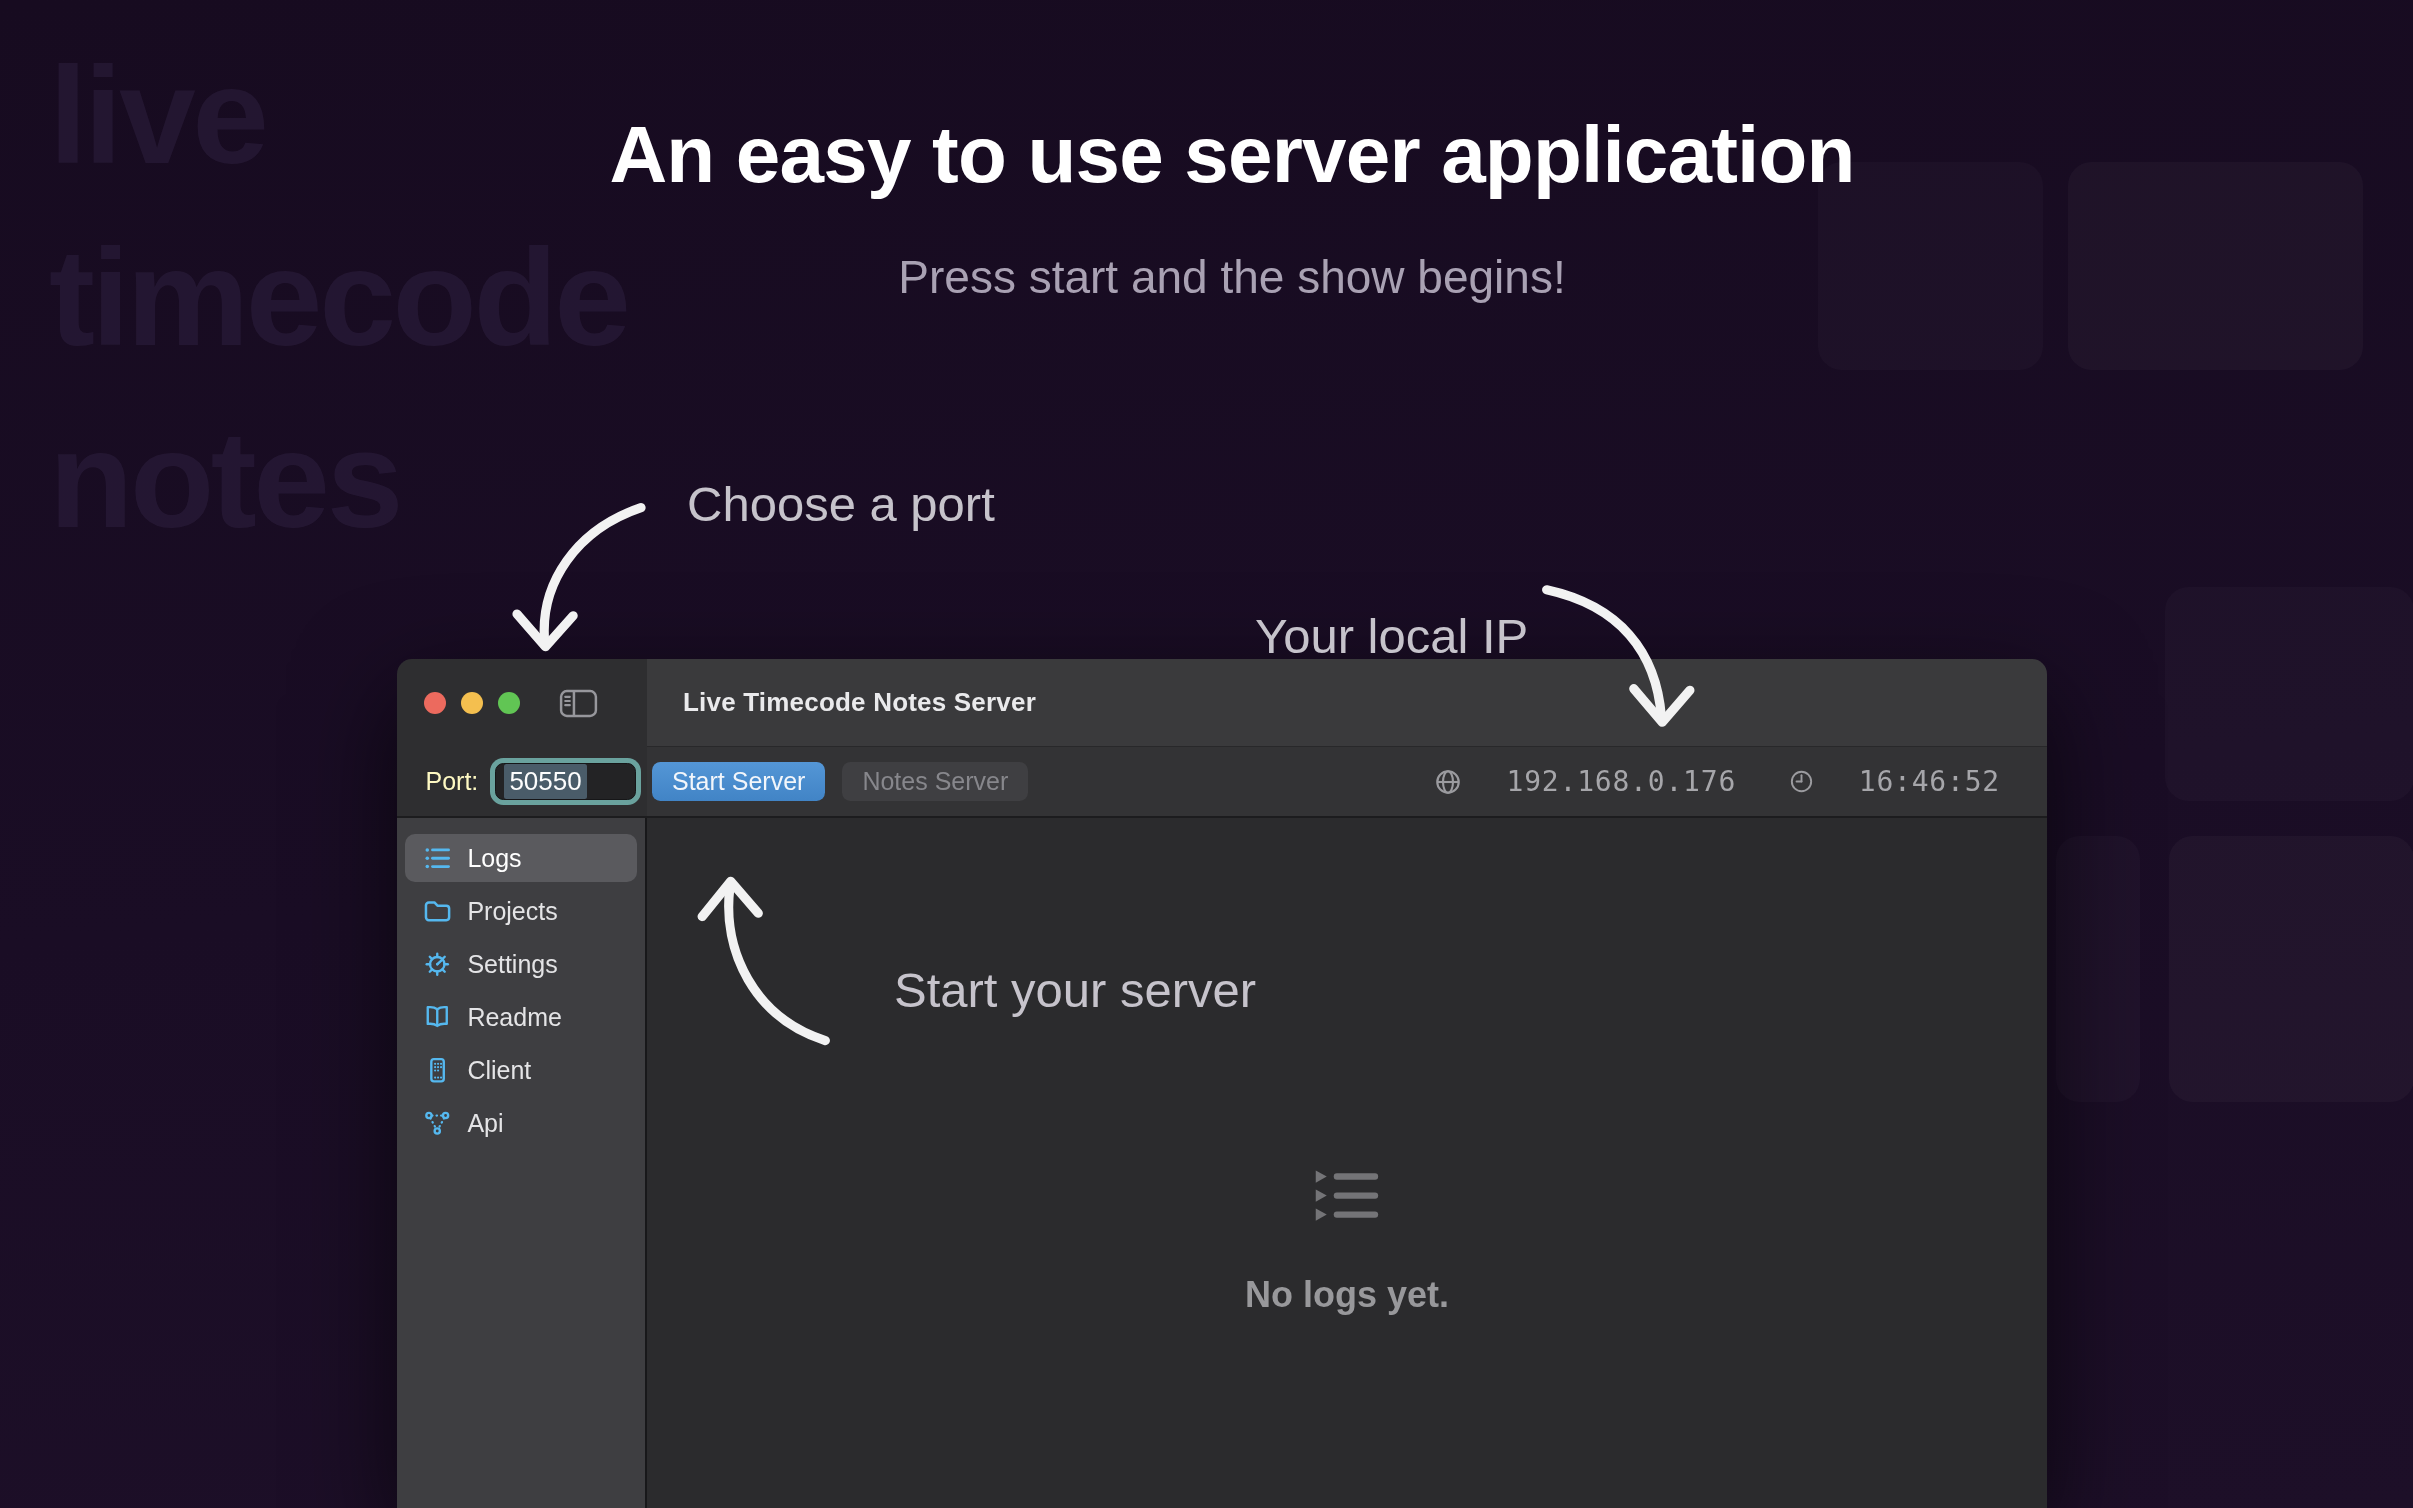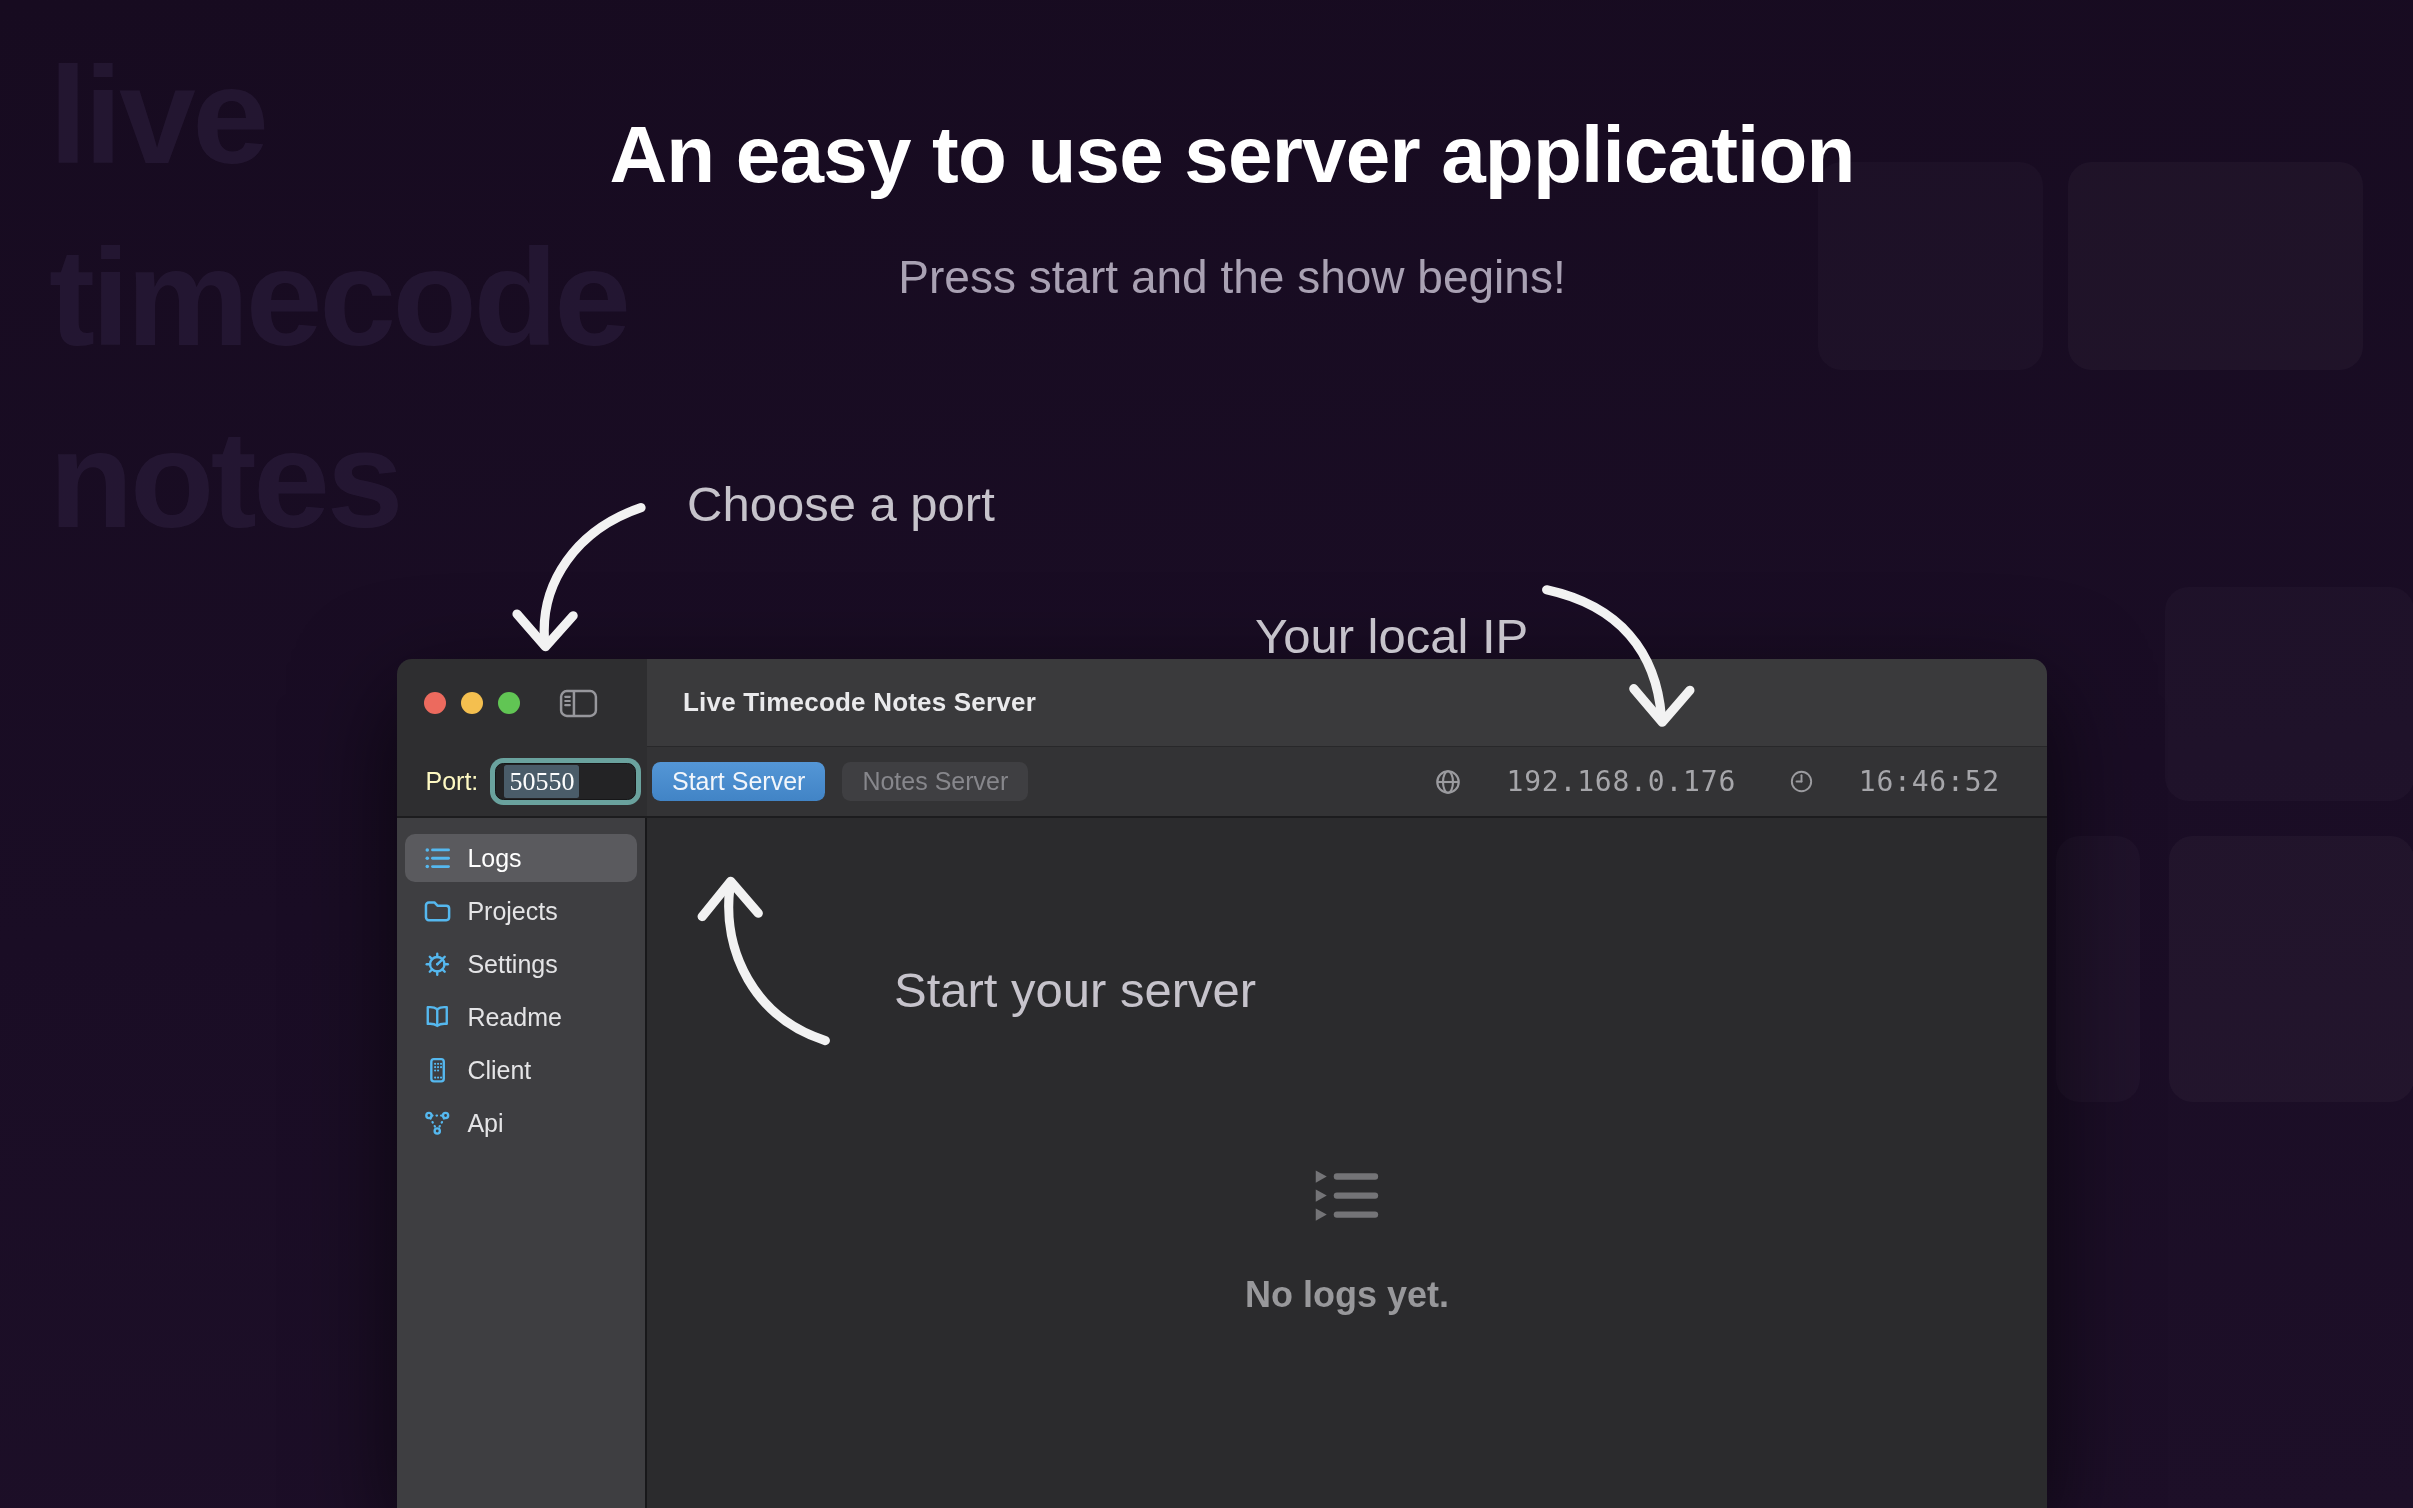--- a/index.html
+++ b/index.html
@@ -56,21 +56,21 @@
 
   .win-title{font-size:26px;font-weight:700;color:#eaeaec;letter-spacing:0.2px;}
 
   .port-label{font-size:25px;color:#fef9c3;}
   .port-ring{
     margin-left:11.7px;background:#6aa29e;border-radius:13.4px;padding:5px;
     display:flex;align-items:center;
   }
   .port-input{
     background:#232325;border:1.7px solid #161618;border-radius:8.4px;
-    width:141px;height:37px;display:flex;align-items:center;padding:0 8.4px;font-family:Liberation Serif, serif;
+    width:141px;height:37px;display:flex;align-items:center;padding:0 8.4px;
   }
   .port-selection{background:#4a5c69;color:#fdfdfd;font-size:26px;padding:1.7px 5px;border-radius:2.5px;}
 
   .btn{height:39px;border-radius:8.4px;border:none;font-family:"Liberation Sans",sans-serif;
        font-size:25px;padding:0 20px;display:flex;align-items:center;}
   .btn-start{background:linear-gradient(180deg,#5496d6,#4184c6);color:#f2f6fb;}
   .btn-stop{background:#3f3f42;color:#87878c;margin-left:17px;}
 
   .tb-spacer{flex:1;}
   .mono{font-family:"DejaVu Sans Mono",monospace;font-size:28px;color:#a6a6aa;letter-spacing:0.8px;margin-left:32px;}

